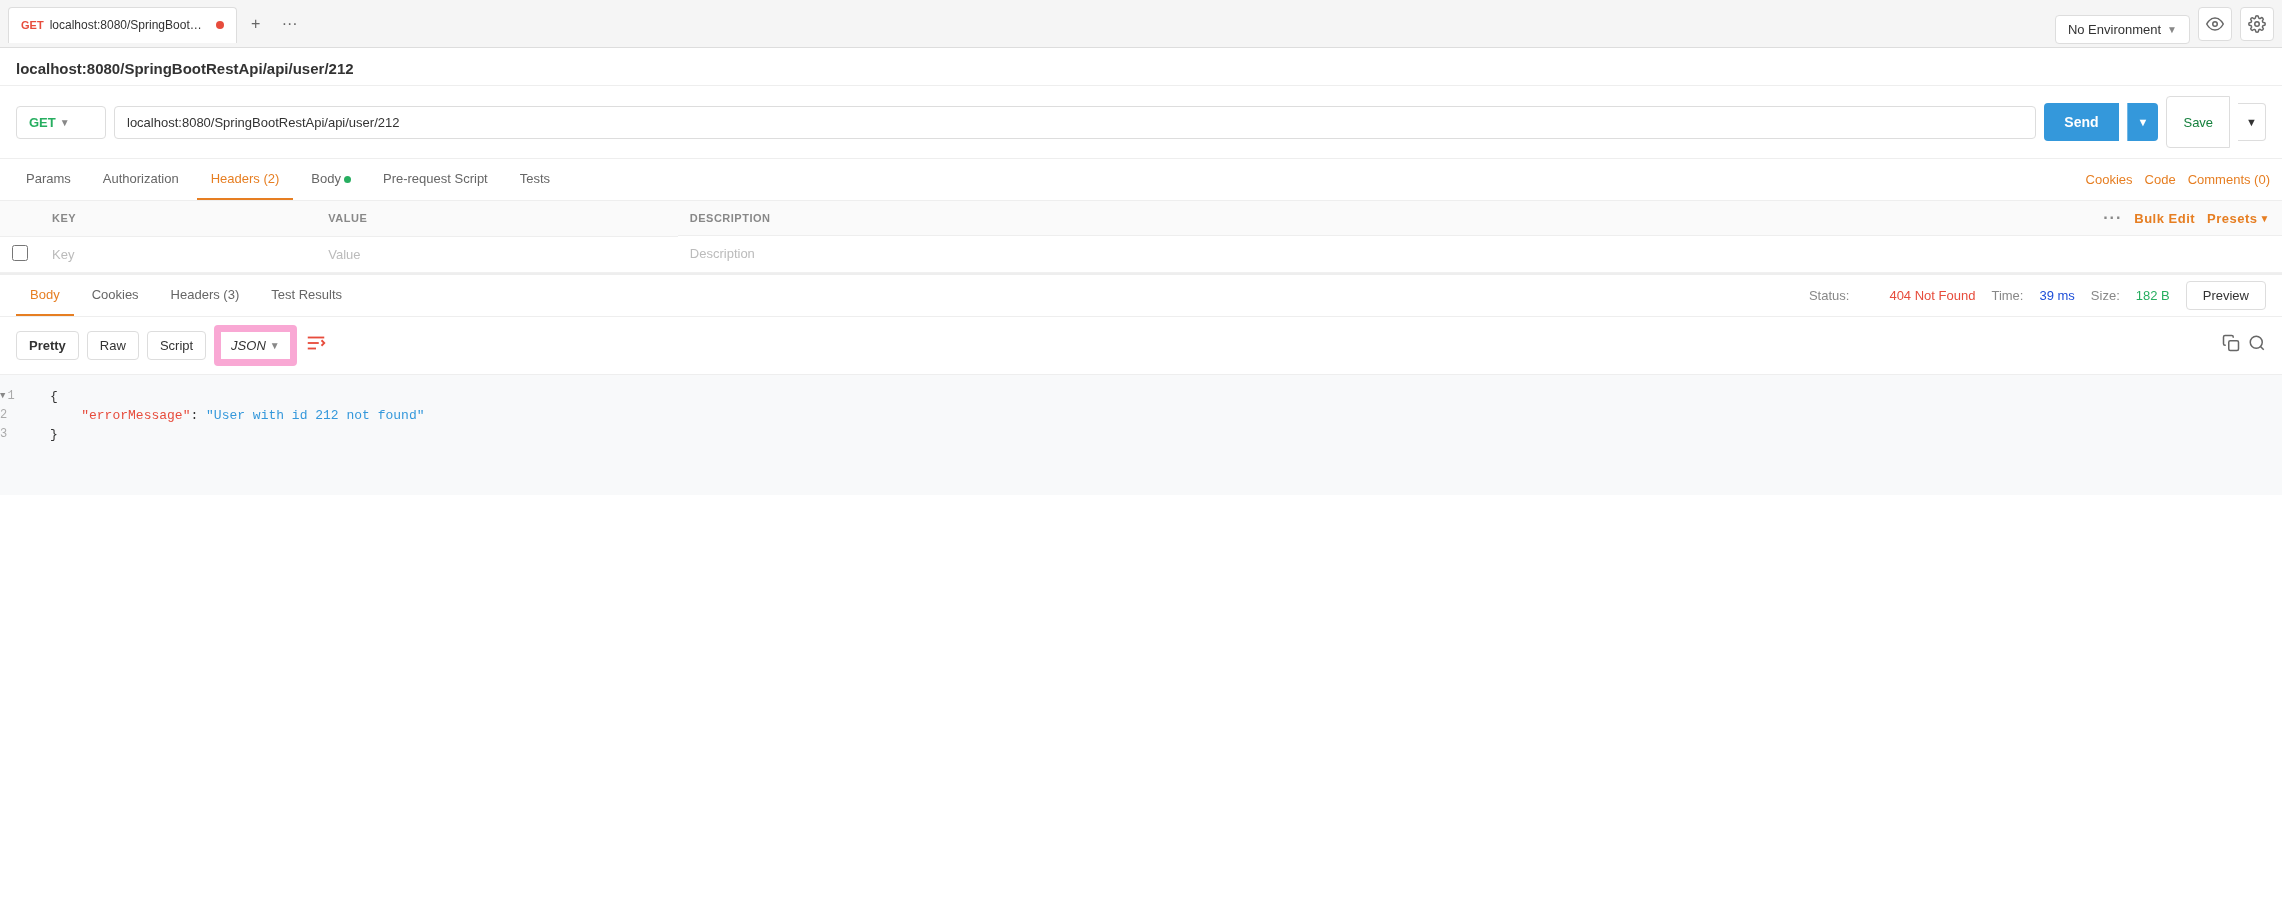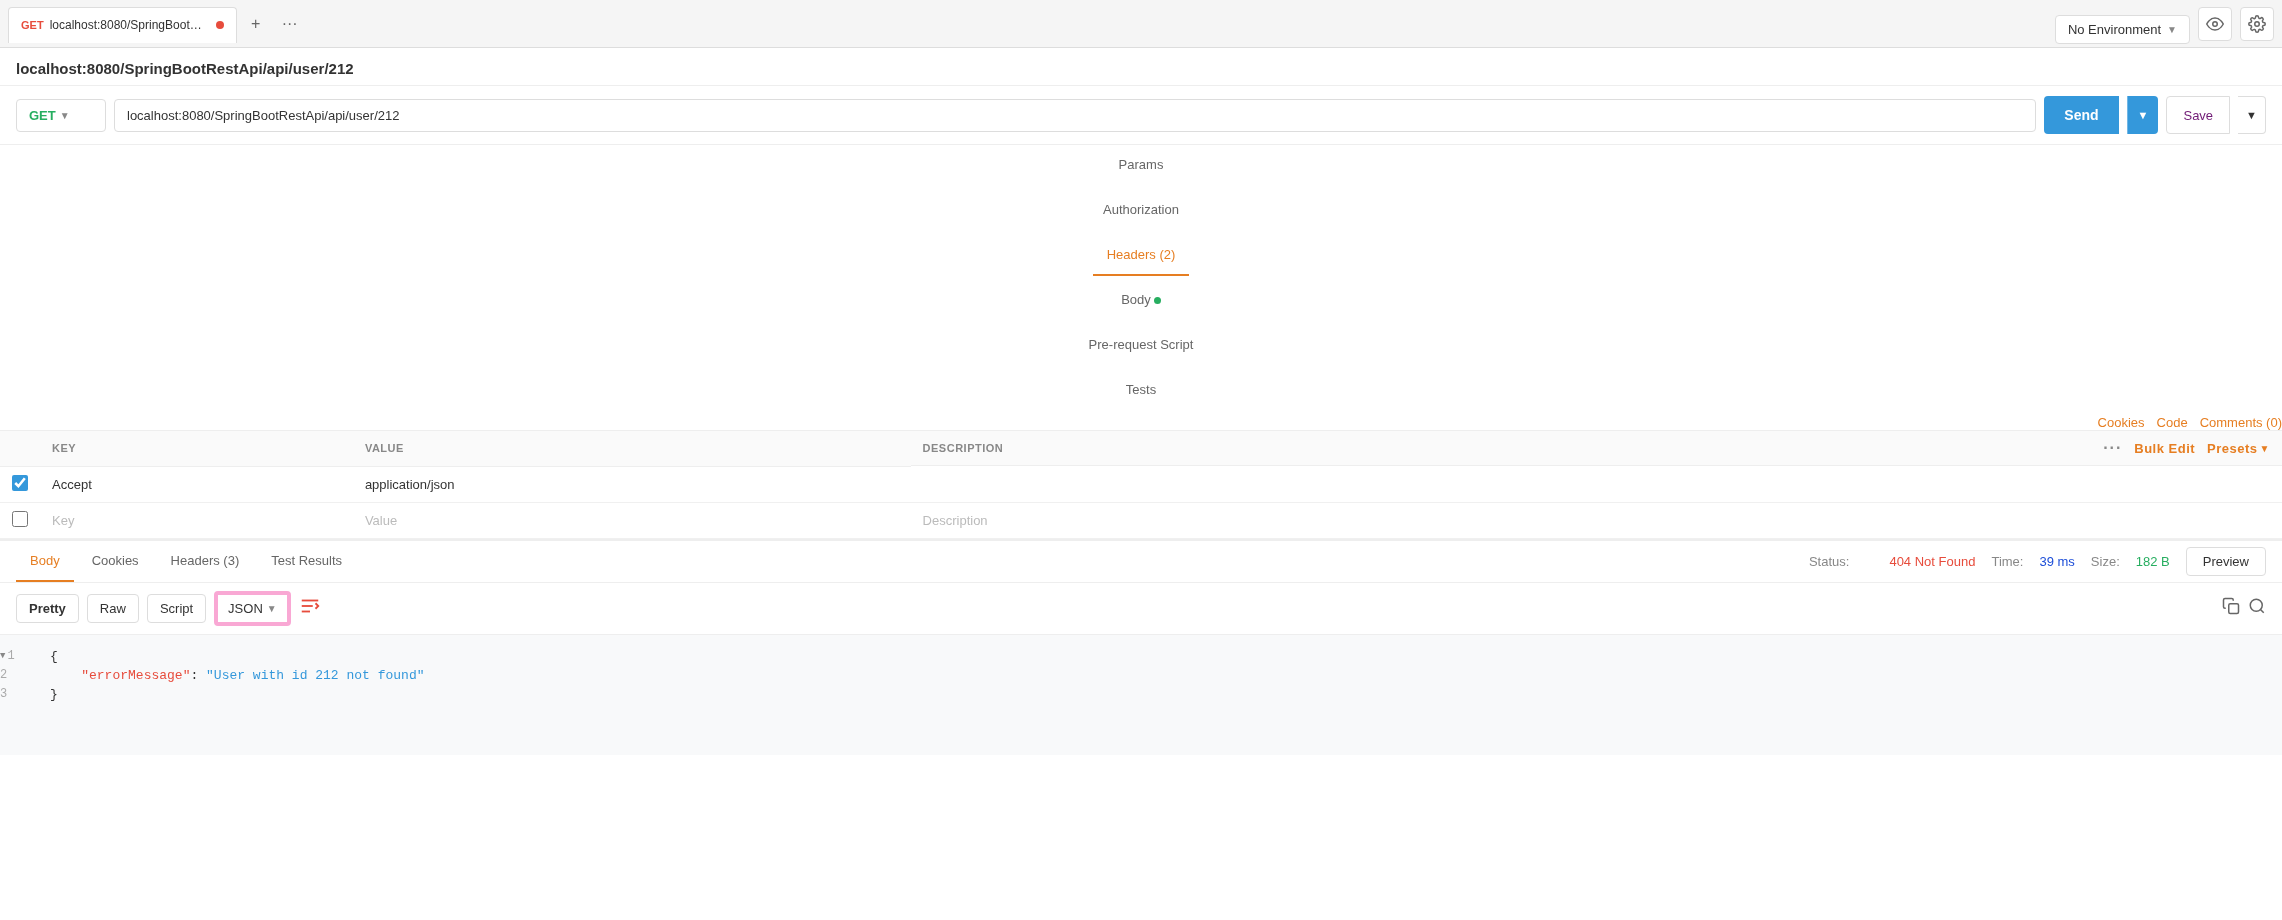--- a/index.html
+++ b/index.html
@@ -56,35 +56,34 @@
       display: flex; align-items: center; background: #3498db; color: #fff;
       border: none; border-radius: 4px 0 0 4px; padding: 9px 20px; cursor: pointer;
       font-size: 14px; font-weight: 600; height: 38px;
     }
     .send-arrow {
       display: flex; align-items: center; background: #3498db; color: #fff;
       border: none; border-left: 1px solid rgba(255,255,255,0.3);
       border-radius: 0 4px 4px 0; padding: 9px 10px; cursor: pointer; height: 38px;
     }
     .save-btn {
-      display: flex; align-items: center; background: #fff; color: #701a75;
+      display: flex; align-items: center; background: #fff; color: #15803d;
       border: 1px solid #ddd; border-radius: 4px 0 0 4px; padding: 9px 16px; cursor: pointer;
-      font-size: 13px; height: 38px;
+      font-size: 13px; height: 52px;
     }
     .save-arrow {
       display: flex; align-items: center; background: #fff; color: #333;
       border: 1px solid #ddd; border-left: none;
       border-radius: 0 4px 4px 0; padding: 9px 8px; cursor: pointer; height: 38px;
     }
 
     
     .req-tabs {
-      display: flex; align-items: center; padding: 0 0; border-bottom: 1px solid #eee;
+      display: flex; align-items: center; padding: 0 12px; border-bottom: 1px solid #eee;
       gap: 4px;
-      flex-direction: column;
     }
     .req-tab {
       padding: 12px 14px; font-size: 13px; color: #666; cursor: pointer;
       border-bottom: 2px solid transparent; position: relative;
     }
     .req-tab.active { color: #e67e22; border-bottom-color: #e67e22; font-weight: 400; }
     .tab-badge { color: #e67e22; }
     .tab-dot-green { display: inline-block; width: 7px; height: 7px; border-radius: 50%; background: #27ae60; margin-left: 3px; vertical-align: middle; }
     .req-tabs-right { margin-left: auto; display: flex; align-items: center; gap: 12px; }
     .link-orange { color: #e67e22; cursor: pointer; font-size: 13px; }
@@ -132,21 +131,21 @@
     .resp-toolbar {
       display: flex; align-items: center; padding: 8px 16px; gap: 8px; border-bottom: 1px solid #eee;
     }
     .view-btn {
       padding: 6px 12px; border-radius: 4px; border: 1px solid #ddd;
       background: #fff; cursor: pointer; font-size: 13px; color: #333;
     }
     .view-btn.active { background: #fff; font-weight: 600; color: #333; border-color: #ddd; }
     .format-select {
       display: flex; align-items: center; gap: 4px; padding: 6px 10px;
-      border: 4px solid #f9a8d4; border-radius: 4px; background: #fff; cursor: pointer; font-size: 13px;
+      border: 7px solid #f9a8d4; border-radius: 4px; background: #fff; cursor: pointer; font-size: 13px; font-style: italic;
     }
     .wrap-icon { color: #e74c3c; font-size: 18px; cursor: pointer; }
     .resp-toolbar-right { margin-left: auto; display: flex; align-items: center; gap: 8px; }
     .icon-tool { color: #666; cursor: pointer; font-size: 16px; }
 
     
     .code-area {
       background: #f8f9fa; padding: 12px 0; font-family: 'Courier New', monospace; font-size: 13px;
       min-height: 120px; overflow: auto;
     }
@@ -264,28 +263,20 @@
               <span>Presets</span>
               <span style="font-size:10px;">▼</span>
             </span>
           </span>
         </th>
       </tr>
     </thead>
     <tbody>
       <tr>
         <td>
-          <input type="checkbox" class="checkbox" checked="" style="">
-        </td>
-        <td>Accept</td>
-        <td>application/json</td>
-        <td></td>
-      </tr>
-      <tr>
-        <td>
           <input type="checkbox" class="checkbox" style="">
         </td>
         <td style="color:#bbb;">Key</td>
         <td style="color:#bbb;">Value</td>
         <td style="color:#bbb;">Description</td>
       </tr>
     </tbody>
   </table>
 </div>
 

